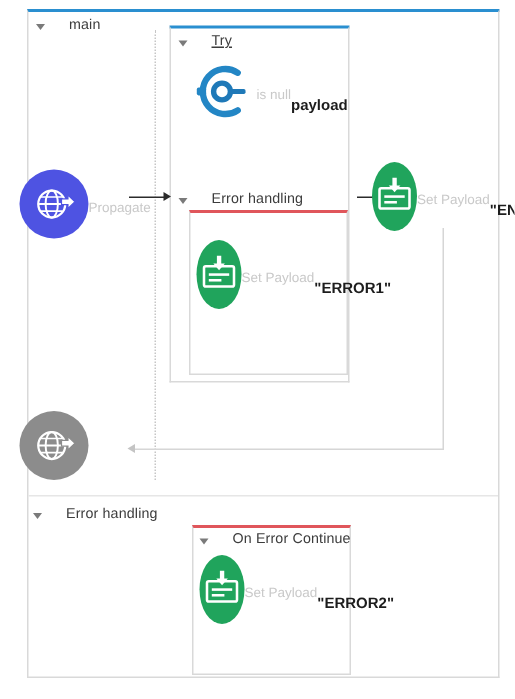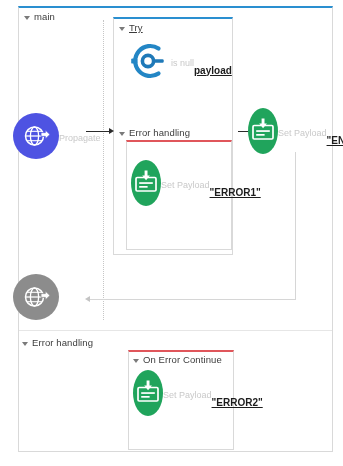--- a/index.html
+++ b/index.html
@@ -6,31 +6,31 @@
   body{width:343px;height:466px;overflow:hidden;
        font-family:"Liberation Sans","DejaVu Sans",sans-serif;
        -webkit-font-smoothing:antialiased;}
   #canvas{position:relative;width:343px;height:466px;background:#fff;}
 
   
   .scope{position:absolute;background:#ffffff;border:1px solid #d9d9d9;box-sizing:border-box;}
   .scope-top-blue{border-top:2px solid #2a8fd0;}
   .scope-top-red{border-top:2px solid #e0565b;}
   .scope-label{position:absolute;font-size:9.5px;color:#3c3c3c;white-space:nowrap;
-               display:flex;align-items:center;gap:4px;letter-spacing:.1px;}
+               display:flex;align-items:center;gap:16px;letter-spacing:.1px;}
   .tri{display:inline-block;width:0;height:0;border-left:3.5px solid transparent;
        border-right:3.5px solid transparent;border-top:4.5px solid #7a7a7a;
        position:relative;top:1px;}
 
   
   .node{position:absolute;display:flex;align-items:center;width:96px;}
   .node .disc{width:46px;height:46px;border-radius:50%;display:flex;align-items:center;
               justify-content:center;position:relative;}
   .node .t1{margin-top:4px;font-size:9px;color:#c9c9c9;line-height:11px;white-space:nowrap;}
-  .node .t2{margin-top:19px;font-size:10px;color:#1d1d1d;font-weight:bold;line-height:12px;white-space:nowrap;text-decoration:underline;}
+  .node .t2{margin-top:19px;font-size:10px;color:#1d1d1d;font-weight:bold;line-height:12px;white-space:nowrap;}
 
   .disc.purple{background:#4e53e2;}
   .disc.green{background:#20a45c;}
   .disc.gray{background:#8c8c8c;}
   .disc.white{background:transparent;}
 
   
   .ln{position:absolute;background:#2b2b2b;}
   .ln.h{height:1px;}
   .ln.v{width:1px;}

